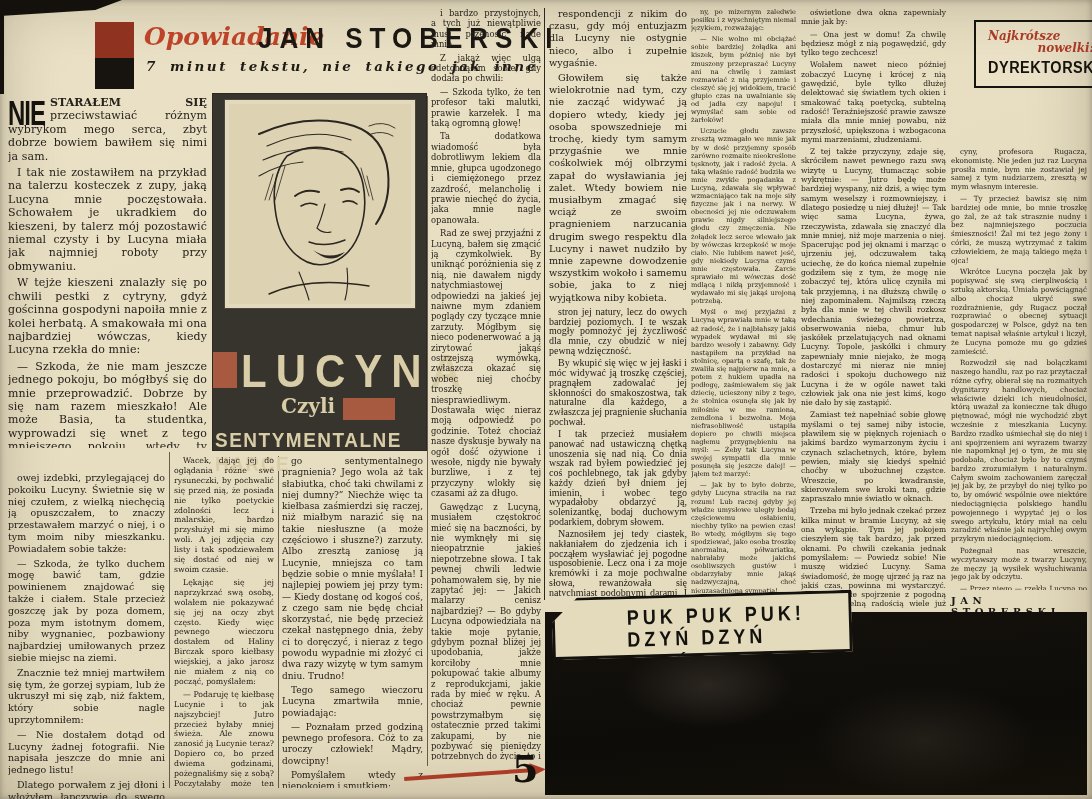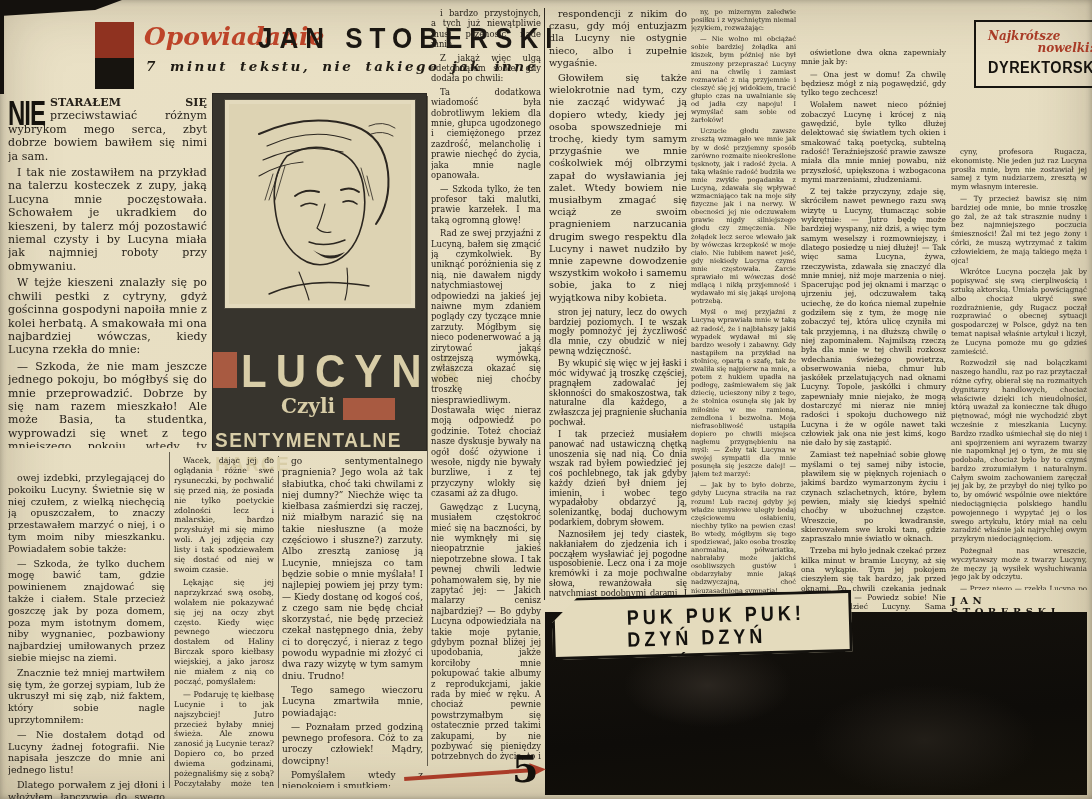--- a/index.html
+++ b/index.html
@@ -11,21 +11,21 @@
   .col p{margin:0 0 3px 0;text-indent:9px;text-align:justify;}
   .col{overflow:hidden;}
   .colA{font-size:11px;line-height:13.4px;letter-spacing:.1px;}
   .colB{font-size:9.5px;line-height:11.8px;}
   .col2a{font-size:7.8px;line-height:9.9px;}
   .col2b{font-size:9px;line-height:11.3px;}
   .col3{font-size:8.4px;line-height:10.4px;}
   .col4L{font-size:9.6px;line-height:12.2px;}
   .col4S{font-size:10px;line-height:9.7px;font-family:Liberation Serif, serif;}
   .col5{font-size:6.6px;line-height:8.1px;}
-  .col6{font-size:7.5px;line-height:9.3px;margin-top:40px;}
+  .col6{font-size:7.5px;line-height:9.3px;}
   .col7{font-size:7.1px;line-height:8.8px;}
   .nie{float:left;width:42px;font-family:"Liberation Sans",sans-serif;
     font-weight:bold;font-size:24px;line-height:24px;transform:scaleY(1.45);
     transform-origin:top left;letter-spacing:-1px;color:#16130e;}
   .opening{text-indent:0 !important;}
   .rule{position:absolute;width:1px;background:#3a342a;opacity:.75;}
   .kicker-script{font-style:italic;font-weight:bold;color:#bd4429;}
   .hdr-author{font-family:"Liberation Sans",sans-serif;font-weight:bold;
     font-size:26px;letter-spacing:7px;color:#1b1712;transform:scaleY(1.15);transform-origin:left top;}
   .hdr-tag{font-style:italic;font-weight:bold;font-size:13.5px;letter-spacing:2.5px;word-spacing:5px;color:#1f1b14;}
@@ -133,22 +133,22 @@
   <div class="abs col col2b" style="left:282px;top:456px;width:141px;height:332px;">
       <p>go sentymentalnego pragnienia? Jego wola aż tak słabiutka, choć taki chwilami z niej dumny?” Niechże więc ta kiełbasa zaśmierdzi się raczej, niż miałbym narazić się na takie niesłuszne (a może częściowo i słuszne?) zarzuty. Albo zresztą zaniosę ją Lucynie, mniejsza co tam będzie sobie o mnie myślała! I najlepiej powiem jej przy tym: — Kiedy dostanę od kogoś coś, z czego sam nie będę chciał skorzystać, nie będę przecież czekał następnego dnia, żeby ci to doręczyć, i nieraz z tego powodu wypadnie mi złożyć ci dwa razy wizytę w tym samym dniu. Trudno!</p>
       <p>Tego samego wieczoru Lucyna zmartwiła mnie, powiadając:</p>
       <p>— Poznałam przed godziną pewnego profesora. Cóż to za uroczy człowiek! Mądry, dowcipny!</p>
       <p>Pomyślałem wtedy z niepokojem i smutkiem:</p>
     </div>
 
   <div class="abs col col3" style="left:431px;top:8px;width:110px;height:752px;">
       <p>i bardzo przystojnych, a tych już niewątpliwie musi przenosić nade mnie.</p>
       <p>Z jakąż więc ulgą odetchnąłem sobie, gdy dodała po chwili:</p>
+      <p>— Szkoda tylko, że ten profesor taki malutki, prawie karzełek. I ma taką ogromną głowę!</p>
       <p>Ta dodatkowa wiadomość była dobrotliwym lekiem dla mnie, głupca ugodzonego i ciemiężonego przez zazdrość, melancholię i prawie niechęć do życia, jaka mnie nagle opanowała.</p>
-      <p>— Szkoda tylko, że ten profesor taki malutki, prawie karzełek. I ma taką ogromną głowę!</p>
       <p>Rad ze swej przyjaźni z Lucyną, bałem się zmącić ją czymkolwiek. By uniknąć poróżnienia się z nią, nie dawałem nigdy natychmiastowej odpowiedzi na jakieś jej naiwne mym zdaniem poglądy czy tyczące mnie zarzuty. Mógłbym się nieco podenerwować a ją zirytować jakąś ostrzejszą wymówką, zwłaszcza okazać się wobec niej choćby troszkę niesprawiedliwym. Dostawała więc nieraz moją odpowiedź po godzinie. Toteż chociaż nasze dyskusje bywały na ogół dość ożywione i wesołe, nigdy nie bywały burzliwe, i z tej przyczyny wlokły się czasami aż za długo.</p>
       <p>Gawędząc z Lucyną, musiałem częstokroć mieć się na baczności, by nie wymknęły mi się nieopatrznie jakieś niepotrzebne słowa. I tak pewnej chwili ledwie pohamowałem się, by nie zapytać jej: — Jakich malarzy cenisz najbardziej? — Bo gdyby Lucyna odpowiedziała na takie moje pytanie, gdybym poznał bliżej jej upodobania, jakże korciłoby mnie pokupować takie albumy z reprodukcjami, jakie rada by mieć w ręku. A chociaż pewnie powstrzymałbym się ostatecznie przed takimi zakupami, by nie pozbywać się pieniędzy potrzebnych do życia, to i tak wolałem wystrzegać się nużących nerwowo zmagań wewnętrznych.</p>
     </div>
 
   <div class="abs col" style="left:549px;top:8px;width:138px;height:588px;">
     <div class="col4L">
         <p>respondencji z nikim do czasu, gdy mój entuzjazm dla Lucyny nie ostygnie nieco, albo i zupełnie wygaśnie.</p>
         <p>Głowiłem się także wielokrotnie nad tym, czy nie zacząć widywać ją dopiero wtedy, kiedy jej osoba spowszednieje mi trochę, kiedy tym samym przygaśnie we mnie cośkolwiek mój olbrzymi zapał do wysławiania jej zalet. Wtedy bowiem nie musiałbym zmagać się wciąż ze swoim pragnieniem narzucania drugim swego respektu dla Lucyny i nawet nudziło by mnie zapewne dowodzenie wszystkim wokoło i samemu sobie, jaka to z niej wyjątkowa niby kobieta.</p>
       </div>
     <div class="col4S">

